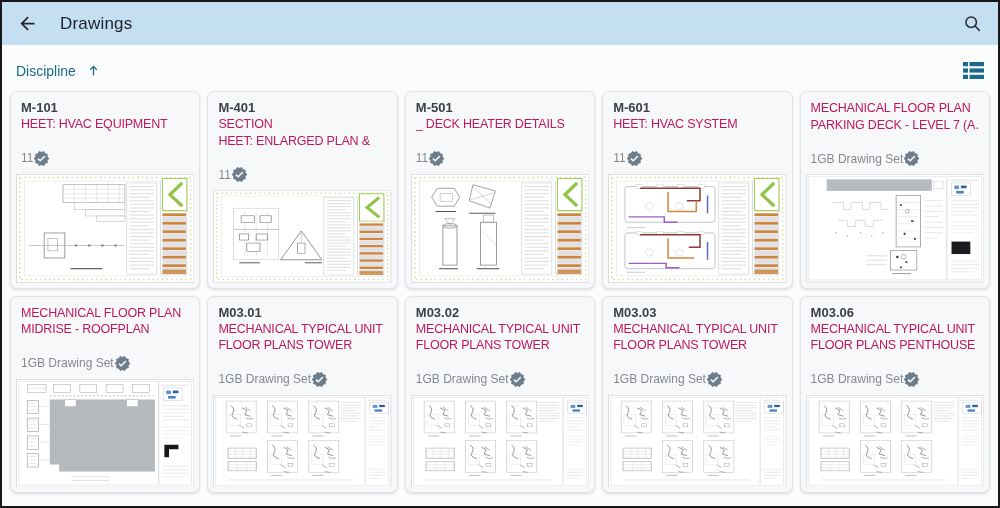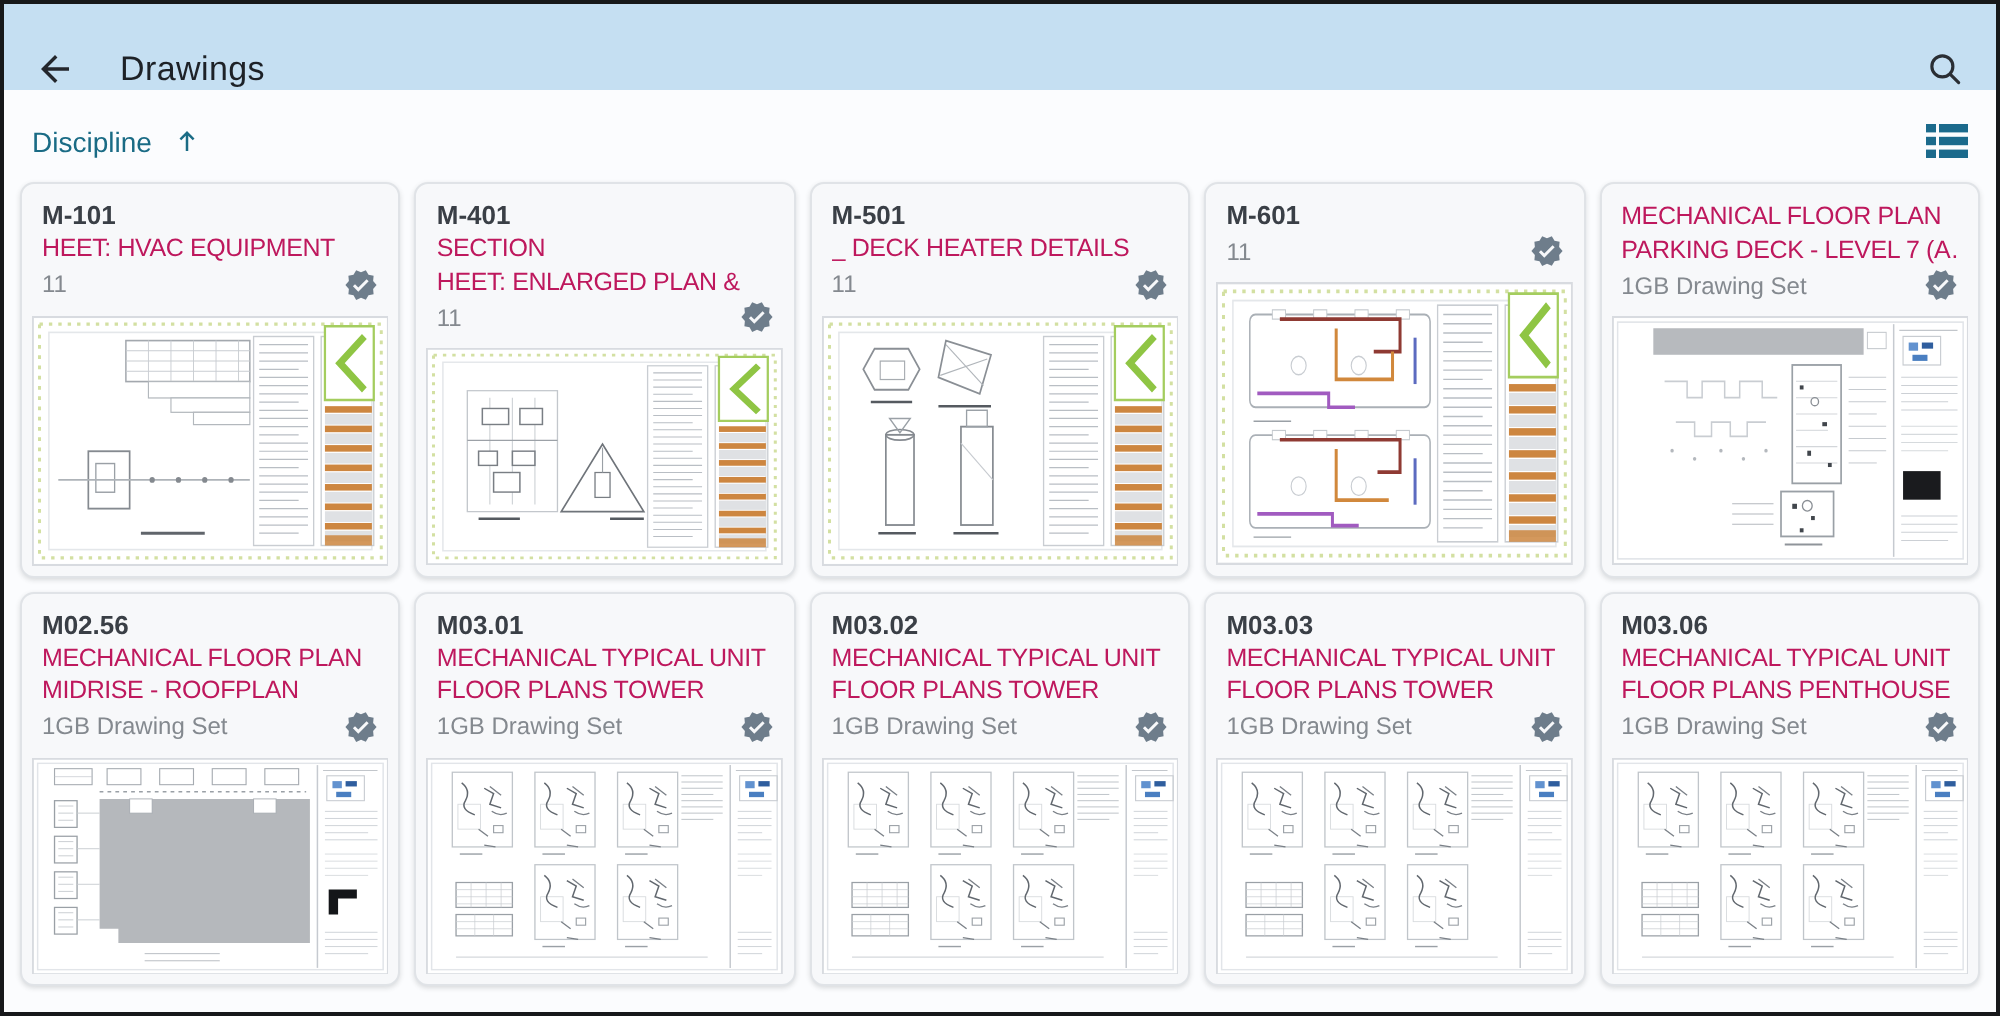--- a/index.html
+++ b/index.html
@@ -1,31 +1,31 @@
 <!DOCTYPE html>
 <html><head>
 <meta charset="utf-8">
 <style>
   *{box-sizing:border-box}
   html,body{margin:0;padding:0}
   body{width:1000px;height:508px;font-family:"Liberation Sans",sans-serif;background:#fff;overflow:hidden}
   .frame{width:1000px;height:508px;border:2px solid #17181a;display:flex;flex-direction:column;background:#fbfcfe;overflow:hidden}
-  .appbar{height:43px;flex:none;background:#c5dff2;display:flex;align-items:flex-end;padding:0 15px}
+  .appbar{height:43px;flex:none;background:#c5dff2;display:flex;align-items:center;padding:0 15px}
   .icon-btn{background:none;border:none;padding:0;cursor:pointer;display:flex;align-items:center;justify-content:center}
   .appbar-title{font-size:17px;color:#1d2127;margin-left:22px;letter-spacing:.2px}
   .search-btn{margin-left:auto}
   .toolbar{flex:none;display:flex;align-items:center;padding:17px 14px 8px}
   .sort-btn{display:flex;align-items:flex-start;gap:10px;background:none;border:none;color:#1a6b85;font-size:14px;font-family:inherit;cursor:pointer;padding:0}
   .view-btn{margin-left:auto}
   .grid{flex:1;display:grid;grid-template-columns:repeat(5,1fr);grid-template-rows:1fr 1fr;gap:7px;padding:4px 8px 13px;min-height:0}
   .card{background:#f7f8fa;border:1px solid #e0e3e7;border-radius:7px;box-shadow:0 1px 2.5px rgba(60,64,67,.18);display:flex;flex-direction:column;overflow:hidden;min-height:0;cursor:pointer}
   .card-head{padding:8px 10px 5px;flex:none}
   .card-number{font-size:13px;font-weight:700;color:#3a3f46;line-height:16px}
   .title-line{font-size:12.5px;color:#be185d;line-height:16.5px;letter-spacing:-.2px;white-space:nowrap;overflow:hidden}
-  .meta-row{display:flex;align-items:center;justify-content:space-between;margin-top:1px}
+  .meta-row{display:flex;align-items:center;margin-top:17px}
   .meta{font-size:12px;color:#84898f}
   .badge{width:17px;height:17px;flex:none}
   .badge svg{width:17px;height:17px;fill:#6e7d8b;display:block}
   .thumb{flex:1;min-height:0;padding:2px 5px 5px;display:flex}
   .thumb svg{width:100%;height:100%;display:block}
 </style>
 </head>
 <body>
 
 <div class="frame">
@@ -323,20 +323,23 @@
             <line x1="74" y1="62" x2="91" y2="80" stroke="#c6cacf" stroke-width="0.6"></line>
             <line x1="30" y1="106" x2="50" y2="106" stroke="#555a60" stroke-width="1.2"></line>
             <line x1="70" y1="106" x2="94" y2="106" stroke="#555a60" stroke-width="1.2"></line>
           </svg>
         </div>
   </div>
 
   <div class="card">
     <div class="card-head">
       <div class="card-number">M-601</div>
+      <div class="card-titles">
+            <div class="title-line">HEET: HVAC SYSTEM</div>
+          </div>
       <div class="meta-row">
         <span class="meta">11</span>
         <span class="badge">
           <svg viewBox="0 0 24 24">
                 <path d="M23 12l-2.44-2.79.34-3.69-3.61-.82-1.89-3.2L12 2.96 8.6 1.5 6.71 4.69 3.1 5.5l.34 3.7L1 12l2.44 2.79-.34 3.7 3.61.82L8.6 22.5l3.4-1.47 3.4 1.46 1.89-3.19 3.61-.82-.34-3.69L23 12zm-12.91 4.72l-3.8-3.81 1.48-1.48 2.32 2.33 5.85-5.87 1.48 1.48-7.33 7.35z"></path>
               </svg>
         </span>
       </div>
     </div>
     <div class="thumb">
@@ -491,21 +494,20 @@
             <line x1="64" y1="97" x2="86" y2="97" stroke="#b4b8be" stroke-width="0.5"></line>
             <line x1="64" y1="102" x2="86" y2="102" stroke="#b4b8be" stroke-width="0.5"></line>
             <line x1="92" y1="112" x2="112" y2="112" stroke="#8f949a" stroke-width="1"></line>
             <rect x="136" y="8" width="10" height="8" fill="none" stroke="#c2c6cb" stroke-width="0.5"></rect>
           </svg>
         </div>
   </div>
 
   <div class="card">
     <div class="card-head">
-      <div class="card-number">M02.56</div>
       <div class="card-titles">
             <div class="title-line">MECHANICAL FLOOR PLAN</div>
             <div class="title-line">MIDRISE - ROOFPLAN</div>
           </div>
       <div class="meta-row">
         <span class="meta">1GB Drawing Set</span>
         <span class="badge">
           <svg viewBox="0 0 24 24">
                 <path d="M23 12l-2.44-2.79.34-3.69-3.61-.82-1.89-3.2L12 2.96 8.6 1.5 6.71 4.69 3.1 5.5l.34 3.7L1 12l2.44 2.79-.34 3.7 3.61.82L8.6 22.5l3.4-1.47 3.4 1.46 1.89-3.19 3.61-.82-.34-3.69L23 12zm-12.91 4.72l-3.8-3.81 1.48-1.48 2.32 2.33 5.85-5.87 1.48 1.48-7.33 7.35z"></path>
               </svg>

